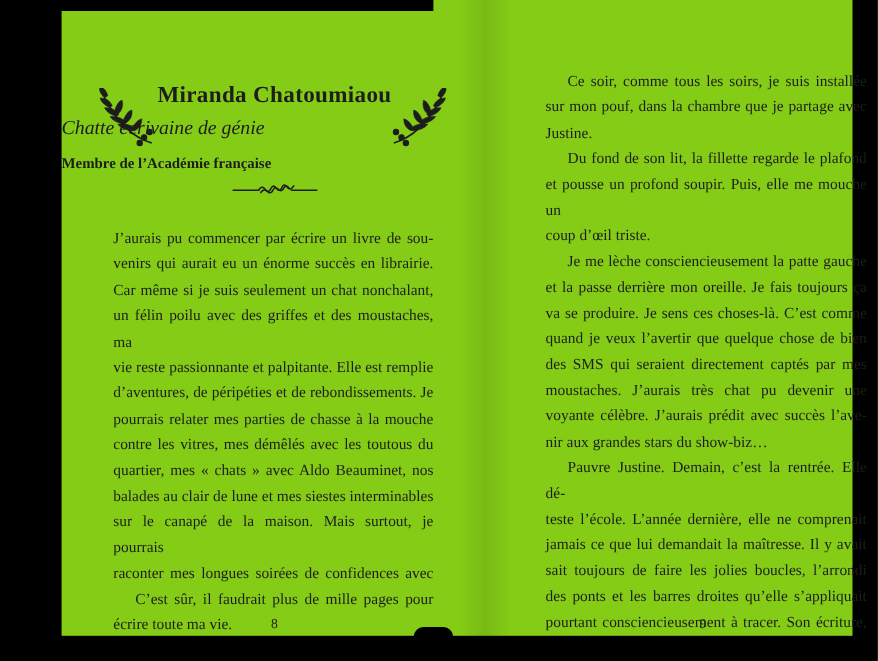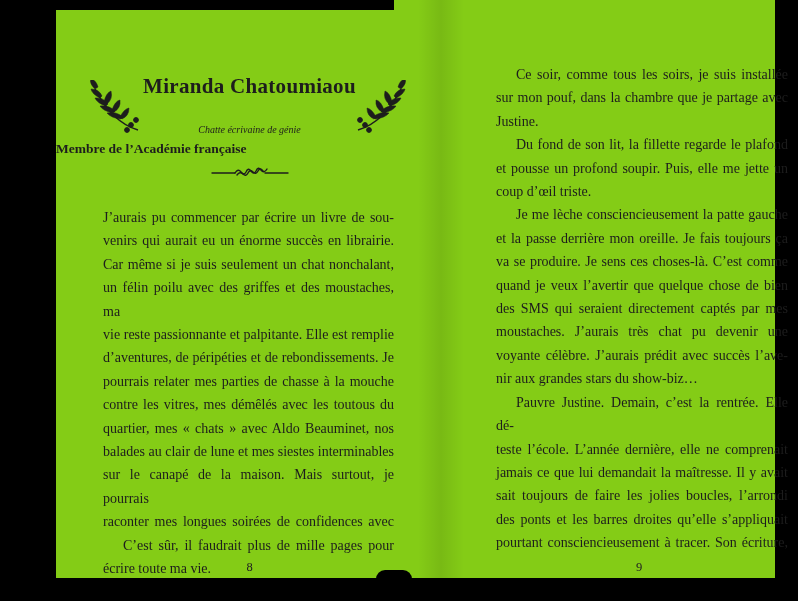--- a/index.html
+++ b/index.html
@@ -35,22 +35,22 @@
     border-radius: 9px 9px 0 0;
   }
 
   
   .chapter-title {
     position: absolute; top: 74px; left: 0; width: 100%;
     text-align: center; font-size: 21px; font-weight: 700;
     letter-spacing: 0.3px; margin: 0;
   }
   .chapter-subtitle {
-    position: absolute; top: 124px; left: 0; width: 100%;
-    text-align: center; font-size: 10px; font-style: italic;
+    position: absolute; top: 106px; left: 0; width: 100%;
+    text-align: left; font-size: 18px; font-style: italic;
   }
   .chapter-affiliation {
     position: absolute; top: 141px; left: 0; width: 100%;
     text-align: left; font-size: 13.5px; font-weight: 700;
   }
   .branch { position: absolute; top: 80px; width: 58px; height: 56px; }
   .branch-left  { left: 28px; }
   .branch-right { left: 298px; transform: scaleX(-1); }
   .divider {
     position: absolute; top: 166px; left: 0; width: 100%;
@@ -157,21 +157,21 @@
 
   <div class="page page-right">
     <div class="body-text body-right">
         <div class="paragraph indent">
           <div class="line first">Ce soir, comme tous les soirs, je suis installée</div>
           <div class="line">sur mon pouf, dans la chambre que je partage avec</div>
           <div class="line last">Justine.</div>
         </div>
         <div class="paragraph indent">
           <div class="line first">Du fond de son lit, la fillette regarde le plafond</div>
-          <div class="line">et pousse un profond soupir. Puis, elle me jette un</div>
+          <div class="line">et pousse un profond soupir. Puis, elle me mouche un</div>
           <div class="line last">coup d’œil triste.</div>
         </div>
         <div class="paragraph indent">
           <div class="line first">Je me lèche consciencieusement la patte gauche</div>
           <div class="line">et la passe derrière mon oreille. Je fais toujours ça</div>
           <div class="line">va se produire. Je sens ces choses-là. C’est comme</div>
           <div class="line">quand je veux l’avertir que quelque chose de bien</div>
           <div class="line">des SMS qui seraient directement captés par mes</div>
           <div class="line">moustaches. J’aurais très chat pu devenir une</div>
           <div class="line">voyante célèbre. J’aurais prédit avec succès l’ave-</div>

